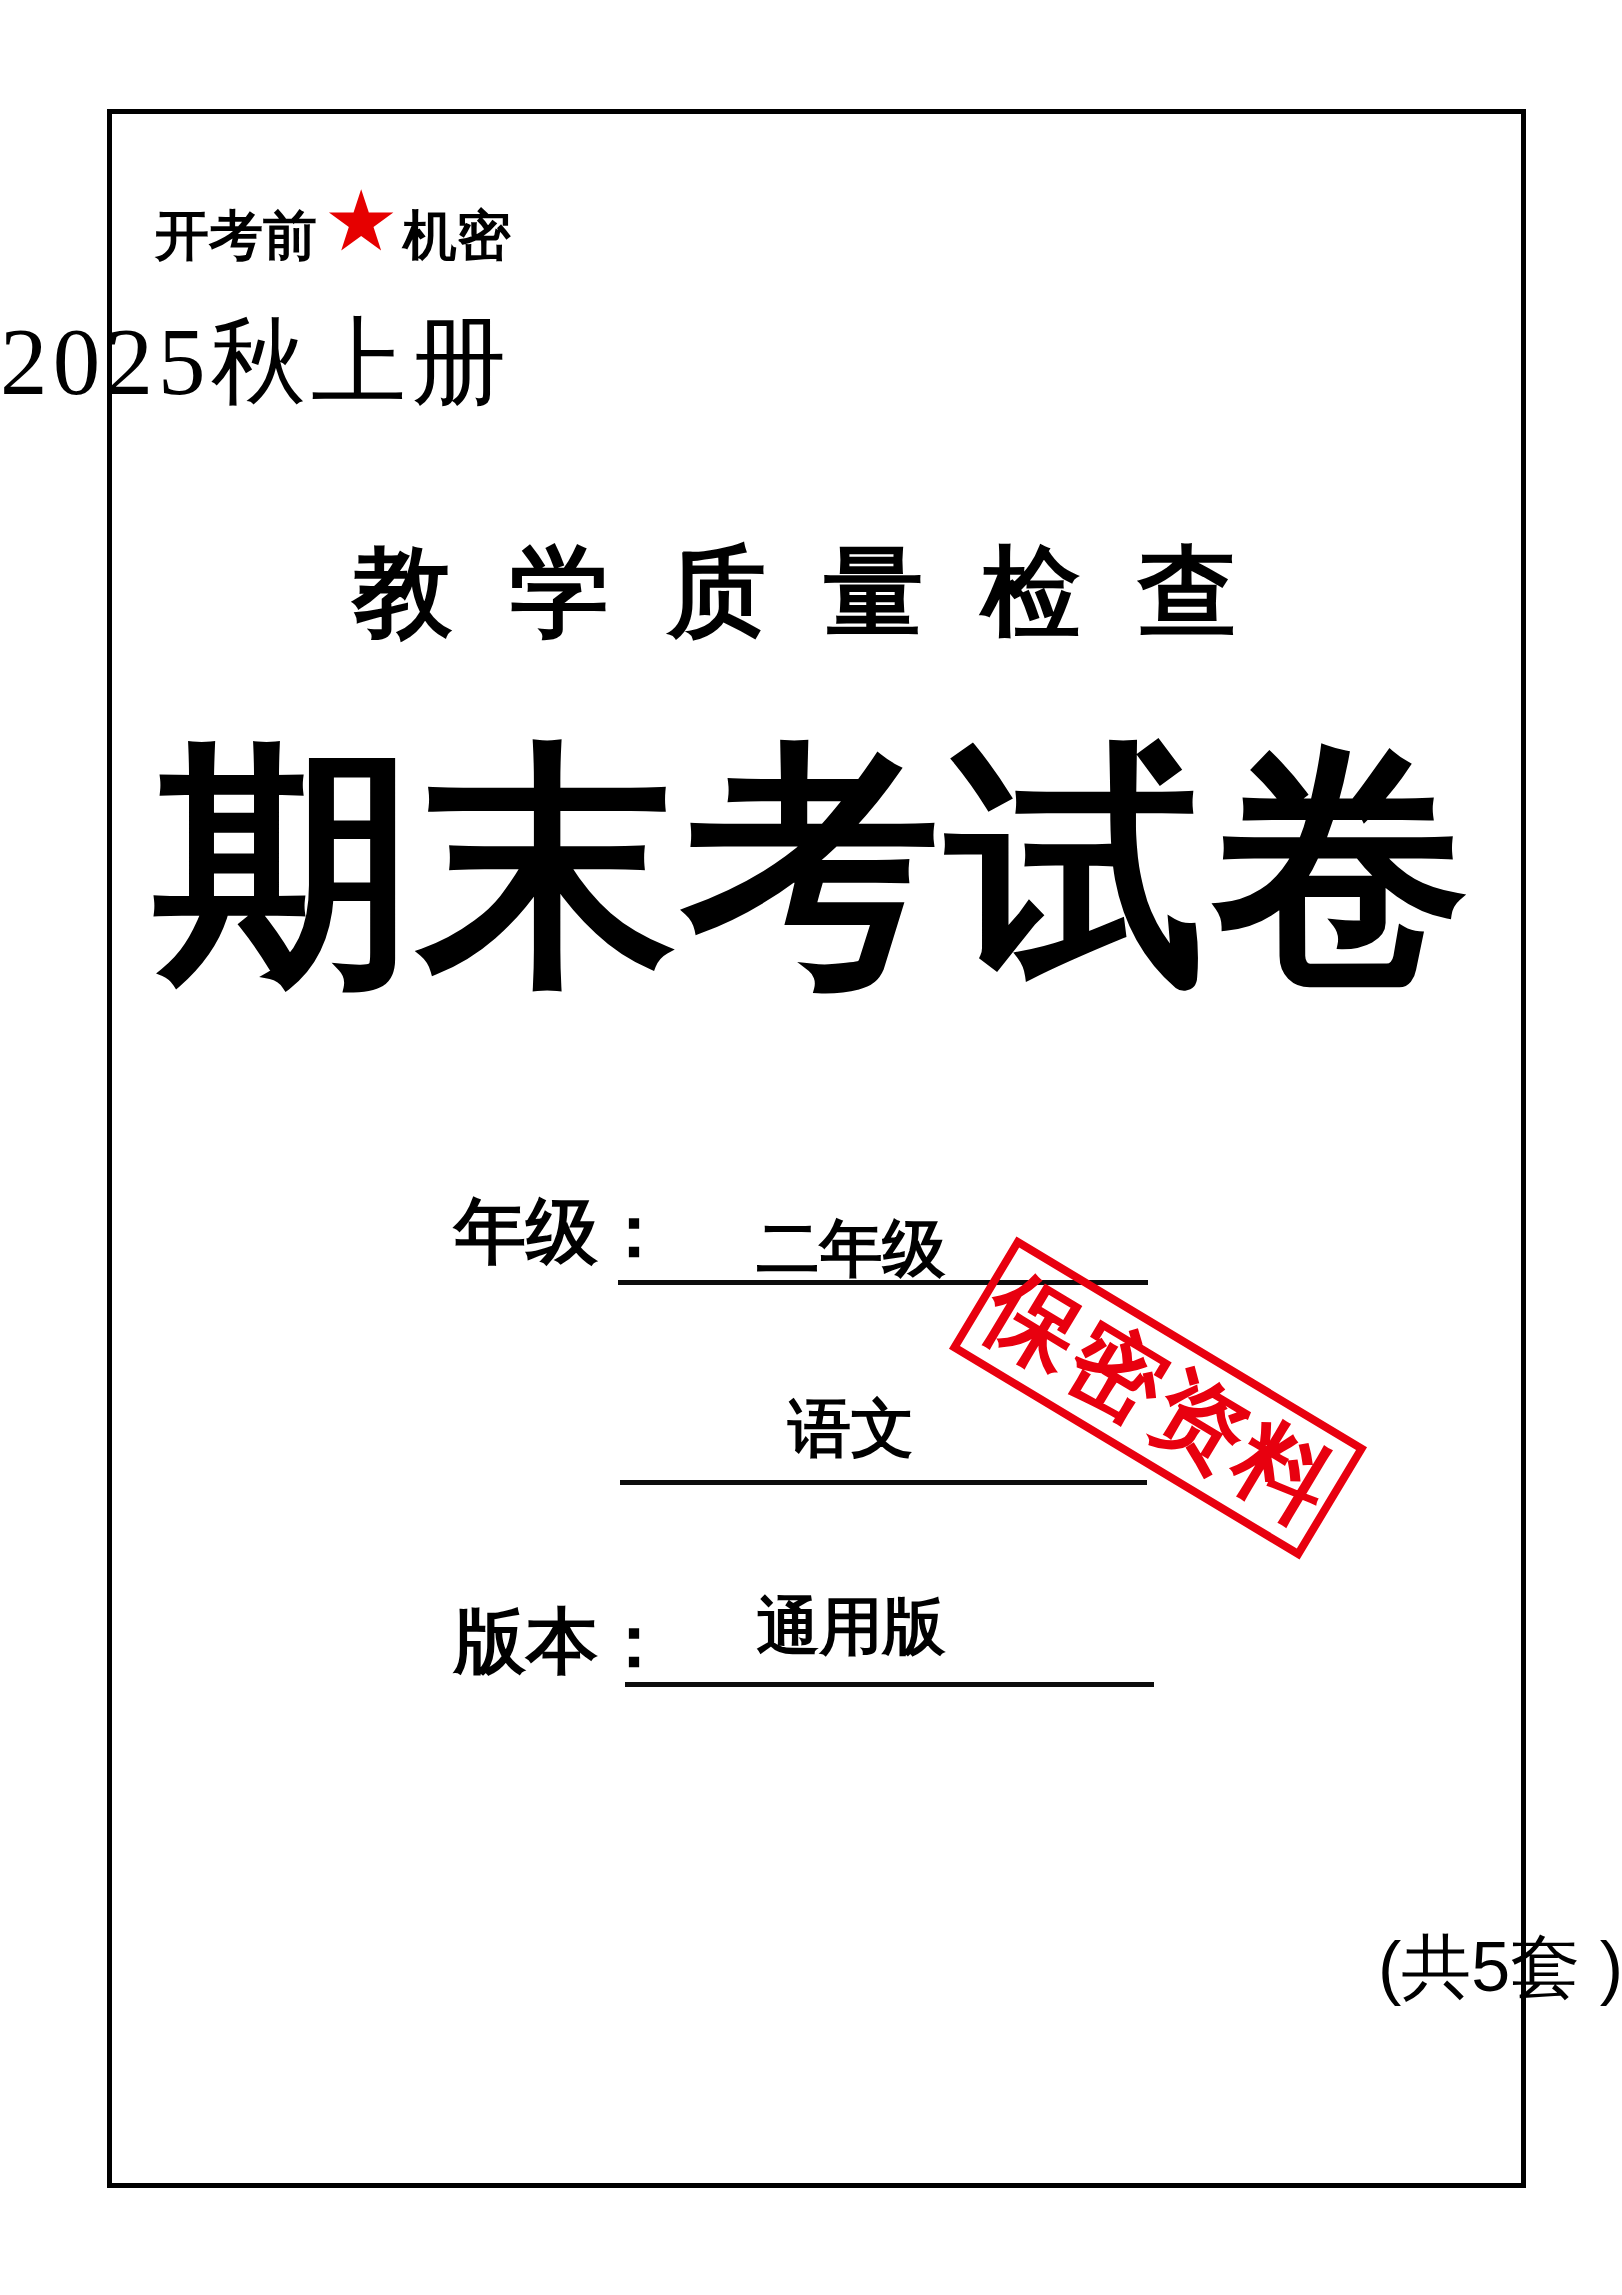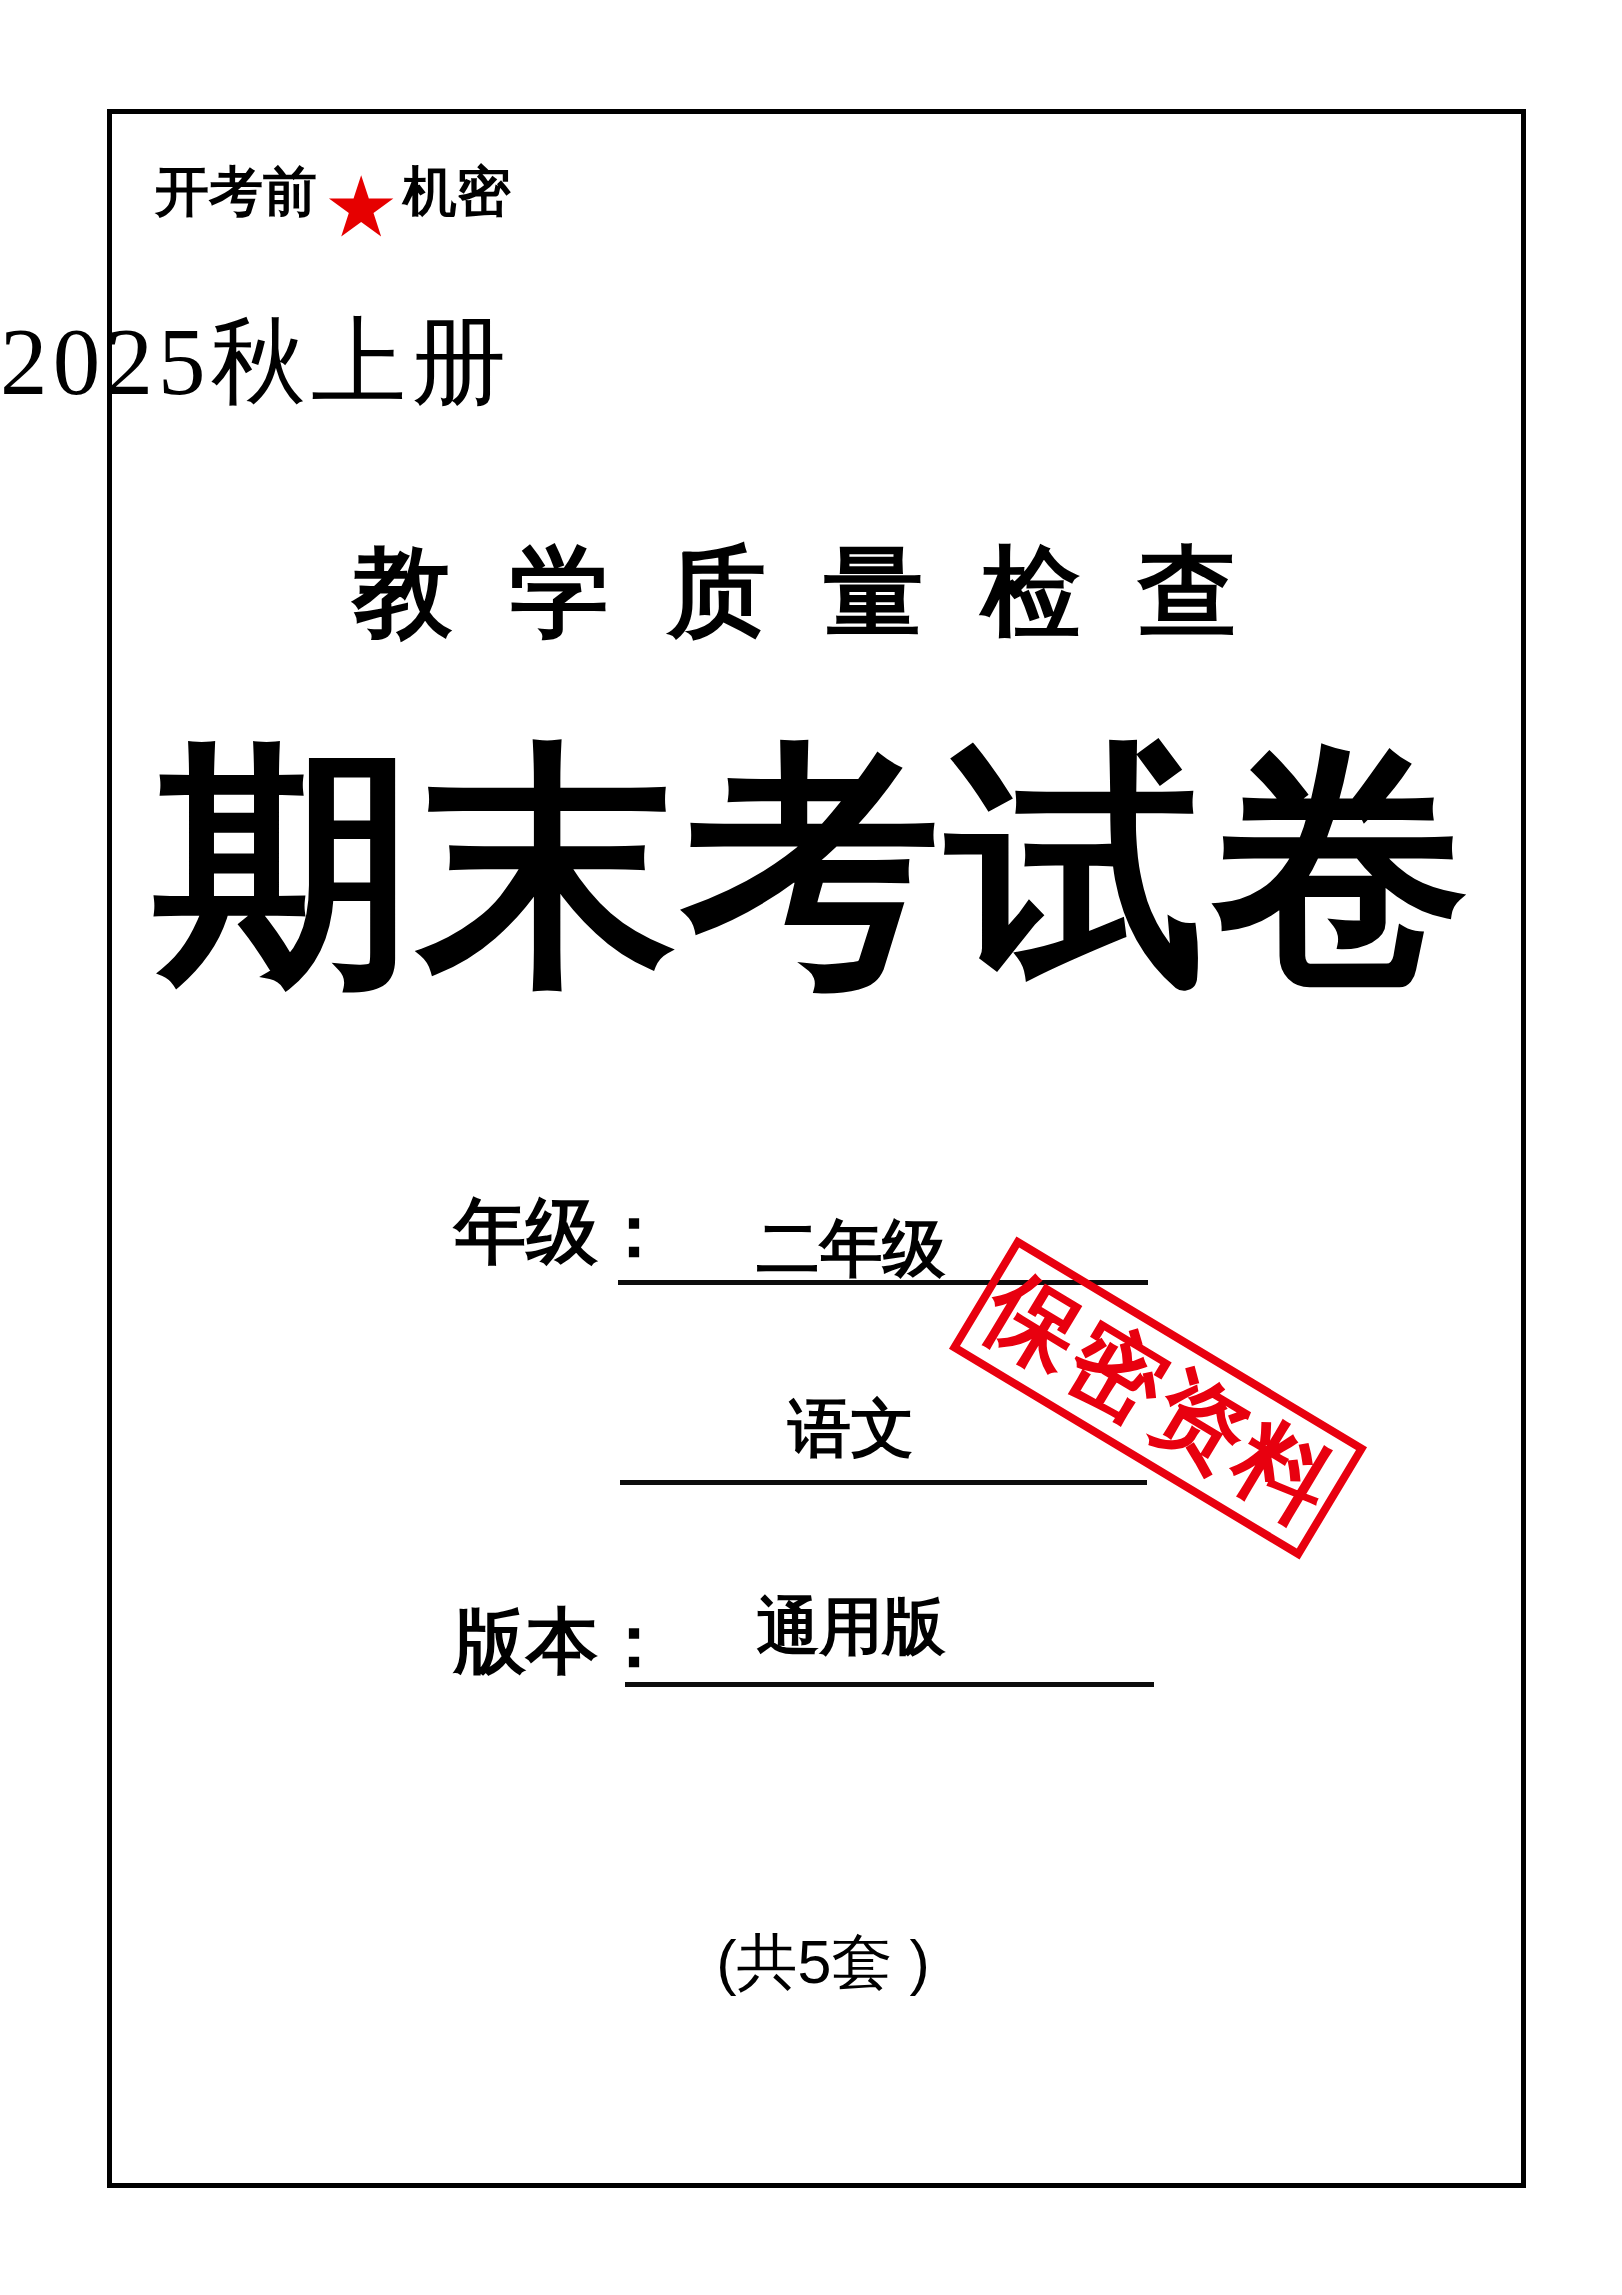--- a/index.html
+++ b/index.html
@@ -25,21 +25,21 @@
     border: 5.9px solid #000000;
     box-sizing: border-box;
   }
   
   .secret {
     position: absolute;
     left: 155px;
     top: 165px;
     height: 98px;
     display: flex;
-    align-items: flex-start;
+    align-items: flex-end;
     font-size: 54px;
     font-weight: bold;
     white-space: nowrap;
     line-height: 1;
   }
   .secret .star {
     font-size: 84px;
     line-height: 1;
     color: #e60000;
     margin: 0 3.9px 0 6.5px;
@@ -143,23 +143,23 @@
     padding-left: 3.9px;
     line-height: 1;
     white-space: nowrap;
   }
   
   .footer {
     position: absolute;
     left: 0;
     right: 0;
     top: 1929px;
-    text-align: center;
+    text-align: right;
     font-family: "Liberation Sans", "DejaVu Sans", sans-serif;
-    font-size: 61px;
+    font-size: 70px;
     font-weight: 500;
     line-height: 1.1;
     white-space: nowrap;
     padding-left: 23px;
   }
 </style>
 </head>
 <body>
 
 <div class="page">

